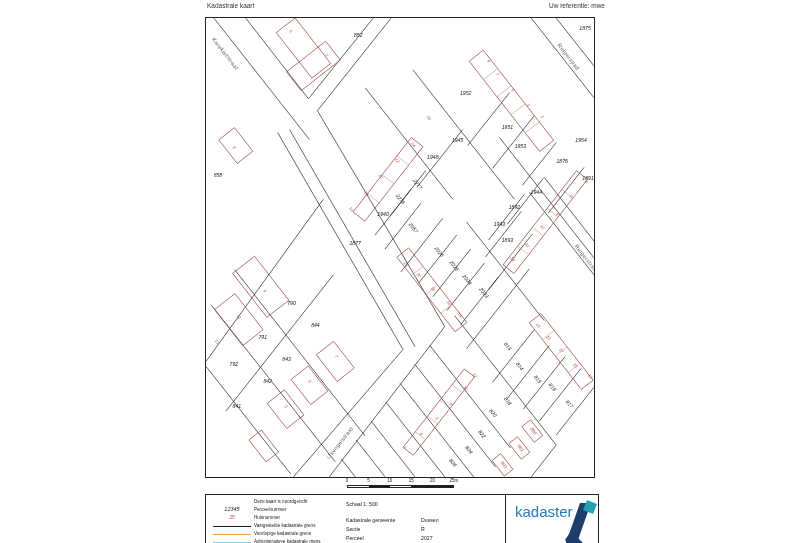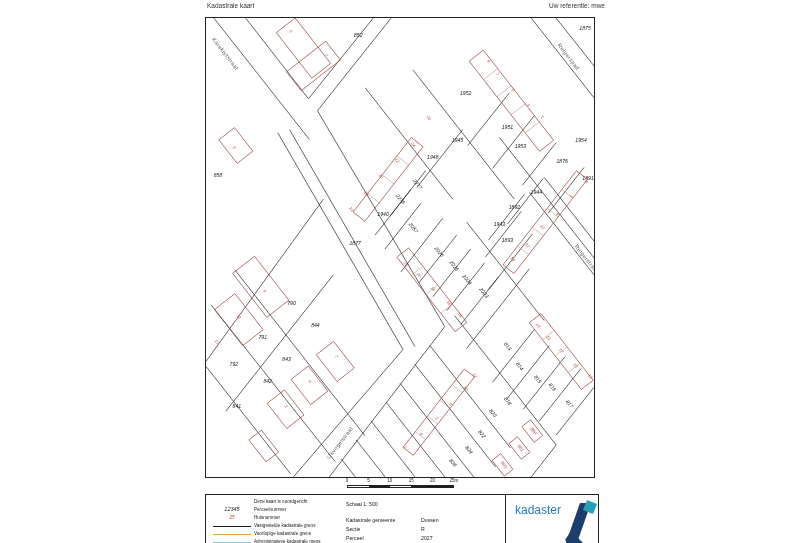--- a/index.html
+++ b/index.html
@@ -27,21 +27,21 @@
   .lg-row{position:absolute;left:48px;white-space:nowrap;color:#222;}
   .lg-sym{position:absolute;left:8px;width:36px;text-align:center;}
   .lg-line{position:absolute;left:7px;width:38px;height:0;border-top-width:1.2px;border-top-style:solid;}
   .lg-num{font-style:italic;font-size:5.5px;}
   .lg-house{color:#b5433b;font-style:italic;font-size:4.6px;}
   .info-col{position:absolute;left:140px;top:0;width:158px;height:100%;}
   .info-schaal{position:absolute;left:0;top:6px;font-size:5.2px;}
   .info-row-label{position:absolute;left:0;font-size:5.2px;}
   .info-row-value{position:absolute;left:75px;font-size:5.2px;}
   .logo-area{position:absolute;left:299px;top:0;width:94px;height:100%;border-left:1px solid #222;}
-  .logo-word{position:absolute;left:9px;top:8px;font-size:12px;color:#2a7ab5;}
+  .logo-word{position:absolute;left:9px;top:8px;font-size:15px;color:#2a7ab5;}
   .logo-mark{position:absolute;left:52px;top:4px;width:40px;height:58px;}
 </style>
 </head>
 <body>
 
 <div class="page">
 
   <div class="hdr-title">Kadastrale kaart</div>
   <div class="hdr-ref">Uw referentie: mwe</div>
 

